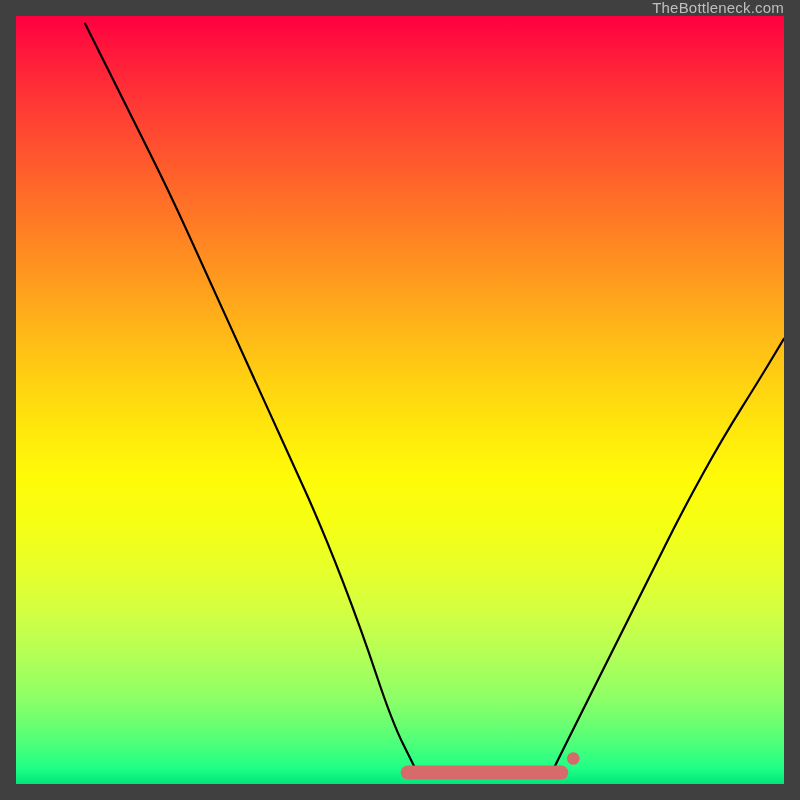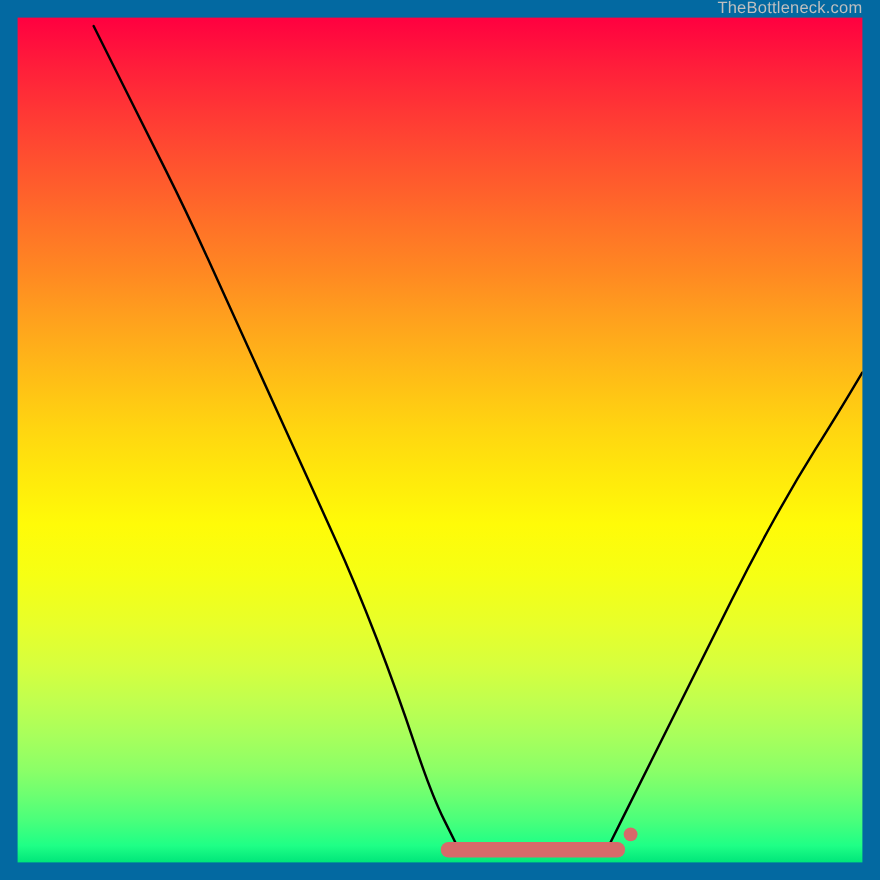--- a/index.html
+++ b/index.html
@@ -10,21 +10,21 @@
     background: #000;
     overflow: hidden;
     font-family: Arial, Helvetica, sans-serif;
   }
   .frame {
     position: absolute;
     top: 0;
     left: 0;
     width: 800px;
     height: 800px;
-    background: #0369a1;
+    background: #404040;
   }
   .plot-area {
     position: absolute;
     top: 16px;
     left: 16px;
     width: 768px;
     height: 768px;
     
     background: linear-gradient(
       to bottom,

